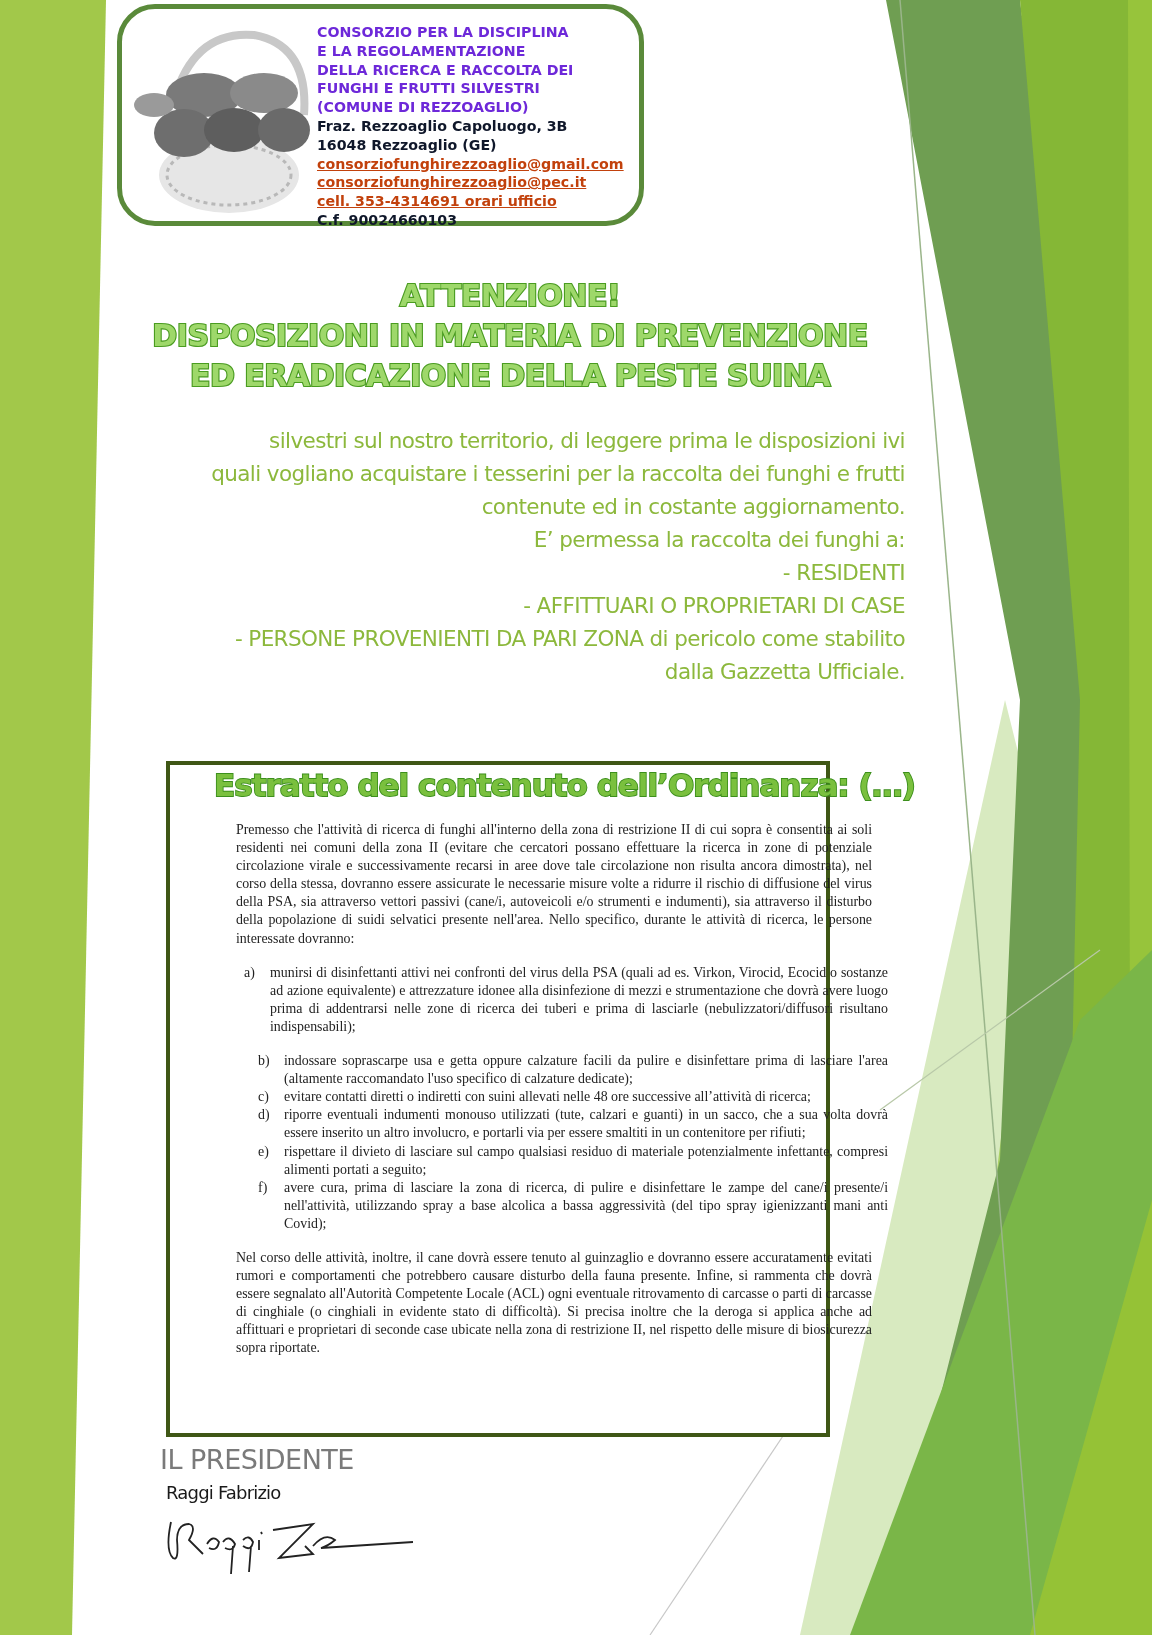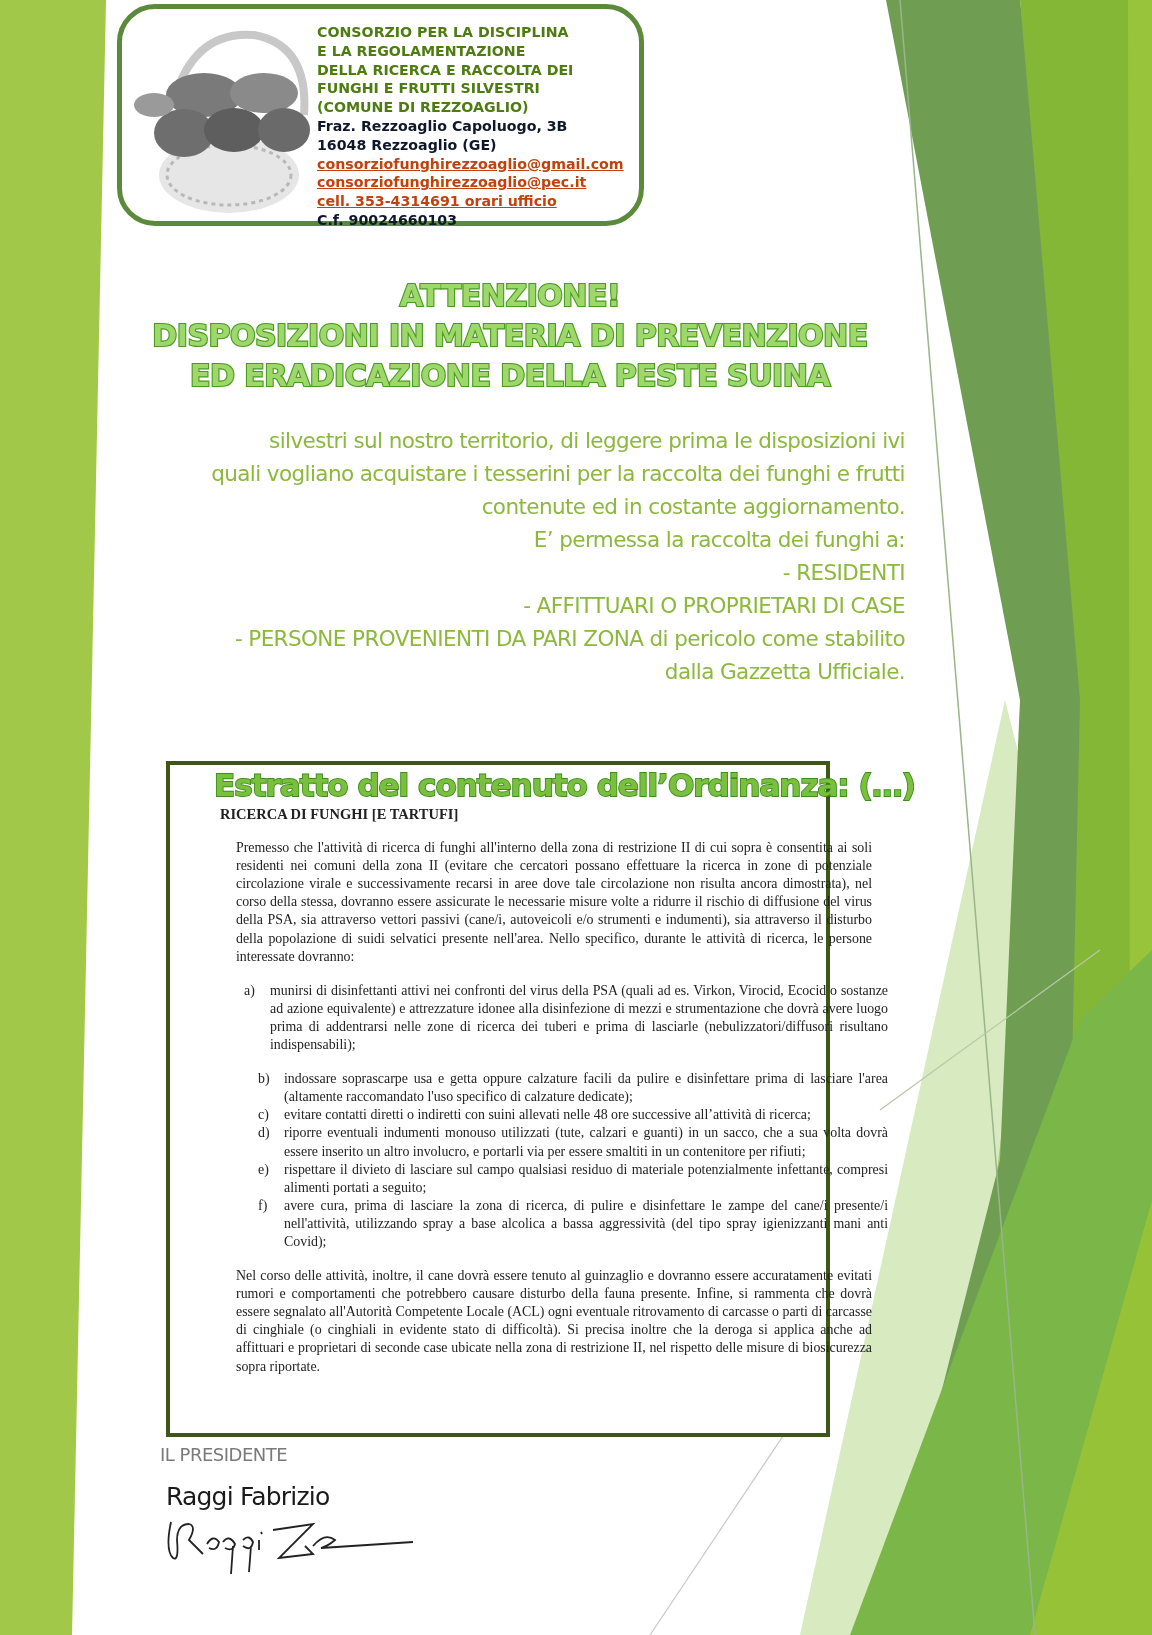--- a/index.html
+++ b/index.html
@@ -17,21 +17,21 @@
     border: 5px solid #5a8a3a; border-radius: 38px; box-sizing: border-box;
     background: #ffffff;
   }
   #logo {
     position: absolute; left: 12px; top: 16px; width: 190px; height: 190px;
   }
   #header-text {
     position: absolute; left: 195px; top: 14px;
     font-family: "DejaVu Sans", sans-serif; font-weight: bold; font-size: 14.2px; line-height: 18.8px;
   }
-  #header-text .org { color: #4d7c0f; }
+  #header-text .org { color: #6d28d9; }
   #header-text .addr { color: #0f172a; }
   #header-text .ul { color: #c2410c; text-decoration: underline; }
 
   
   #main-heading {
     left: 100px; top: 252px; width: 820px; text-align: center;
     font-family: "DejaVu Sans", sans-serif; font-weight: bold;
     font-size: 30px; line-height: 40px; letter-spacing: -0.5px;
     color: #9ed86a;
     -webkit-text-stroke: 2.2px #4c9e22;
@@ -72,25 +72,25 @@
   .list-a { margin-left: 24px; }
   .list-b { margin-left: 38px; margin-top: 16px; }
   .final { margin-top: 16px !important; margin-left: 14px; }
 
   
   #signature {
     left: 88px; top: 1438px; width: 370px; height: 160px; background: #ffffff;
   }
   #sig-role {
     position: absolute; left: 72px; top: 6px;
-    font-family: "DejaVu Sans", sans-serif; font-size: 18px; color: #7a7a7a; letter-spacing: -0.5px;
+    font-family: "DejaVu Sans", sans-serif; font-size: 27px; color: #7a7a7a; letter-spacing: -0.5px;
   }
   #sig-name {
     position: absolute; left: 78px; top: 44px;
-    font-family: "DejaVu Sans", sans-serif; font-size: 25px; color: #1a1a1a; letter-spacing: -0.8px;
+    font-family: "DejaVu Sans", sans-serif; font-size: 18px; color: #1a1a1a; letter-spacing: -0.8px;
   }
   #sig-scribble { position: absolute; left: 75px; top: 72px; width: 300px; height: 70px; }
 </style>
 </head>
 <body>
 
 <svg class="bg" viewBox="0 0 1152 1635" xmlns="http://www.w3.org/2000/svg">
   <polygon points="0,0 106,0 72,1635 0,1635" fill="#a2c84a"></polygon>
 
   <polygon points="1005,700 1080,1000 960,1500 880,1635 800,1635" fill="#d8eac0"></polygon>
@@ -145,21 +145,20 @@
   <div>E’ permessa la raccolta dei funghi a:</div>
   <div>- RESIDENTI</div>
   <div>- AFFITTUARI O PROPRIETARI DI CASE</div>
   <div>- PERSONE PROVENIENTI DA PARI ZONA di pericolo come stabilito</div>
   <div>dalla Gazzetta Ufficiale.</div>
 </div>
 
 <div id="extract" class="layer">
   <div id="extract-title">Estratto del contenuto dell’Ordinanza: (…)</div>
   <div id="extract-body">
-    <div class="sec-title">RICERCA DI FUNGHI [E TARTUFI]</div>
     <p>Premesso che l'attività di ricerca di funghi all'interno della zona di restrizione II di cui sopra è consentita ai soli residenti nei comuni della zona II (evitare che cercatori possano effettuare la ricerca in zone di potenziale circolazione virale e successivamente recarsi in aree dove tale circolazione non risulta ancora dimostrata), nel corso della stessa, dovranno essere assicurate le necessarie misure volte a ridurre il rischio di diffusione del virus della PSA, sia attraverso vettori passivi (cane/i, autoveicoli e/o strumenti e indumenti), sia attraverso il disturbo della popolazione di suidi selvatici presente nell'area. Nello specifico, durante le attività di ricerca, le persone interessate dovranno:</p>
     <div class="item list-a">
       <span class="lbl">a)</span>
       <span class="txt">munirsi di disinfettanti attivi nei confronti del virus della PSA (quali ad es. Virkon, Virocid, Ecocid o sostanze ad azione equivalente) e attrezzature idonee alla disinfezione di mezzi e strumentazione che dovrà avere luogo prima di addentrarsi nelle zone di ricerca dei tuberi e prima di lasciarle (nebulizzatori/diffusori risultano indispensabili);</span>
     </div>
     <div class="item list-b">
       <span class="lbl">b)</span>
       <span class="txt">indossare soprascarpe usa e getta oppure calzature facili da pulire e disinfettare prima di lasciare l'area (altamente raccomandato l'uso specifico di calzature dedicate);</span>
     </div>
     <div class="item list-b" style="margin-top:0">

